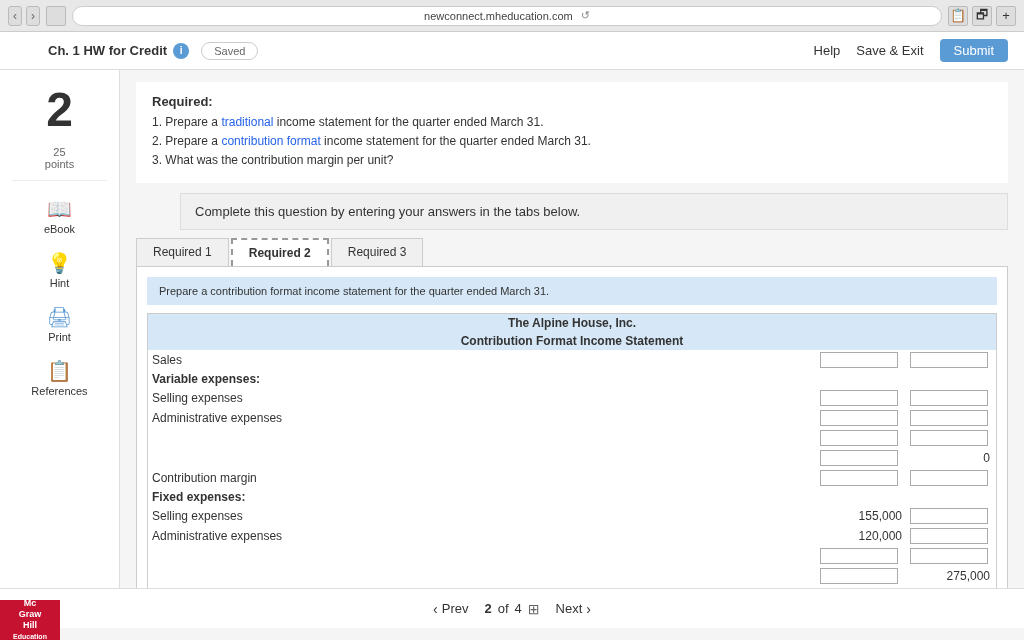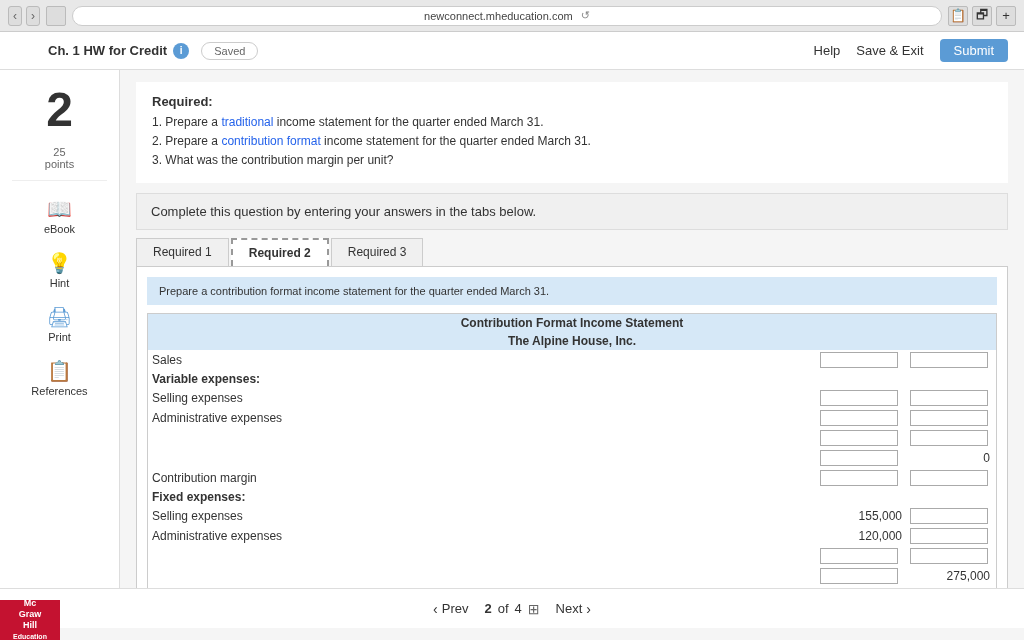--- a/index.html
+++ b/index.html
@@ -90,20 +90,21 @@
     .question-block { background: white; padding: 12px 16px; margin-bottom: 10px; }
     .required-label { font-weight: bold; font-size: 13px; margin-bottom: 4px; }
     .question-text { font-size: 12px; line-height: 1.6; }
     .blue-link { color: #2563eb; }
 
     
     .instruction-bar {
       background: #f0f0f0; border: 1px solid #ddd;
       padding: 10px 14px; font-size: 13px; color: #333;
       margin-bottom: 8px;
+      margin-left: 44px;
     }
 
     
     .tabs { display: flex; border-bottom: none; margin-bottom: 0; }
     .tab {
       padding: 6px 16px; font-size: 12px; cursor: pointer;
       border: 1px solid #ccc; border-bottom: none;
       background: #f0f0f0; color: #333; margin-right: 2px;
     }
     .tab.active {
@@ -246,24 +247,24 @@
       </div>
     </div>
 
     <div class="tab-content">
       <div class="tab-note">Prepare a contribution format income statement for the quarter ended March 31.</div>
 
       <div class="table-wrapper">
         <table class="income-table">
           <tbody>
             <tr class="blue-header-row">
+              <td colspan="3" class="company-name">The Alpine House, Inc.</td>
+            </tr>
+            <tr class="blue-header-row">
               <td colspan="3" class="statement-title">Contribution Format Income Statement</td>
-            </tr>
-            <tr class="blue-header-row">
-              <td colspan="3" class="company-name">The Alpine House, Inc.</td>
             </tr>
 
             <tr>
               <td class="row-label">Sales</td>
               <td class="td-num"><input class="table-row-input" type="text" value="" style=""></td>
               <td class="td-total"><input class="table-row-input" type="text" value="" style=""></td>
             </tr>
 
             <tr>
               <td class="row-label bold-row">Variable expenses:</td>

